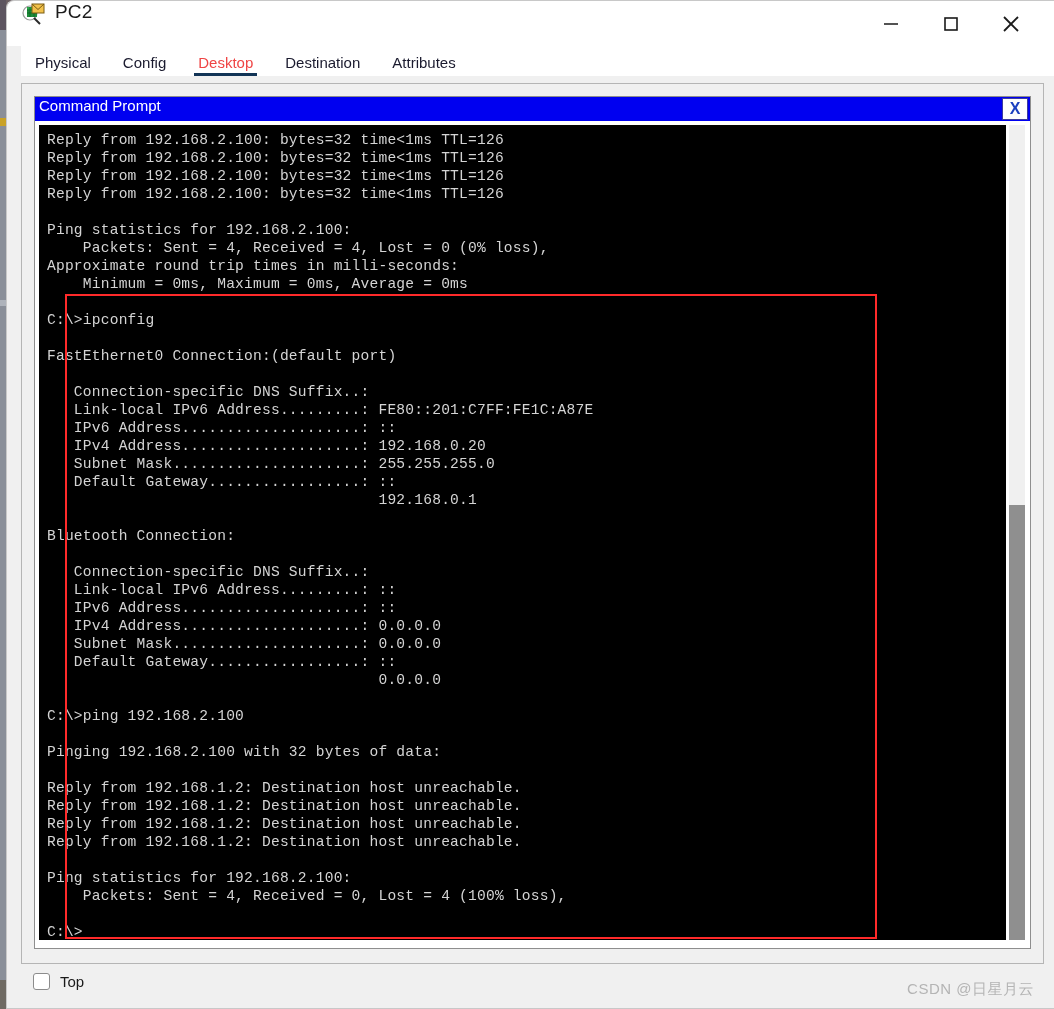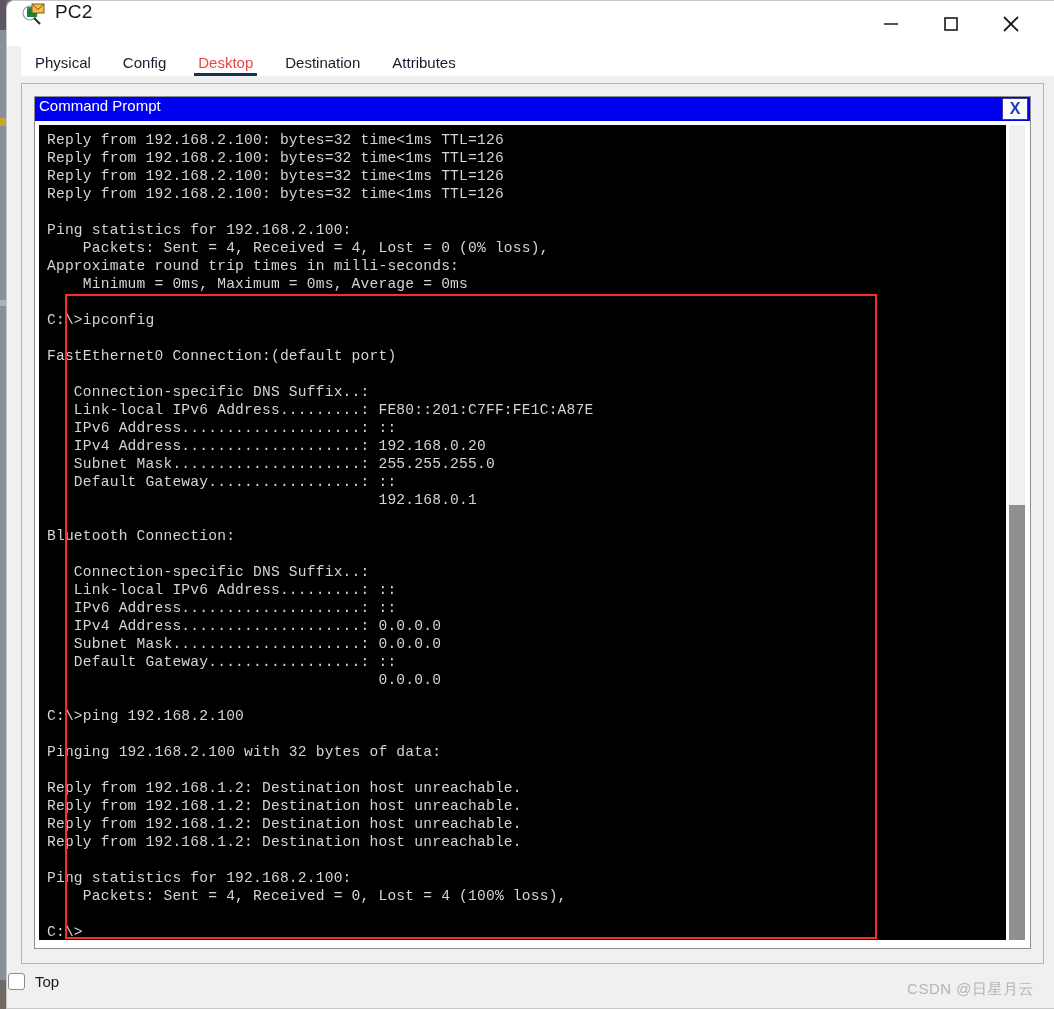--- a/index.html
+++ b/index.html
@@ -216,21 +216,21 @@
   #bottom-bar {
     position: absolute;
     left: 0;
     right: 0;
     bottom: 0;
     height: 44px;
     background: #f0f0f0;
   }
   #top-check-wrap {
     position: absolute;
-    left: 1px;
+    left: 26px;
     top: 9px;
     display: flex;
     align-items: flex-end;
   }
   #top-checkbox {
     width: 17px;
     height: 17px;
     background: #ffffff;
     border: 1px solid #8c8c8c;
     border-radius: 3px;

